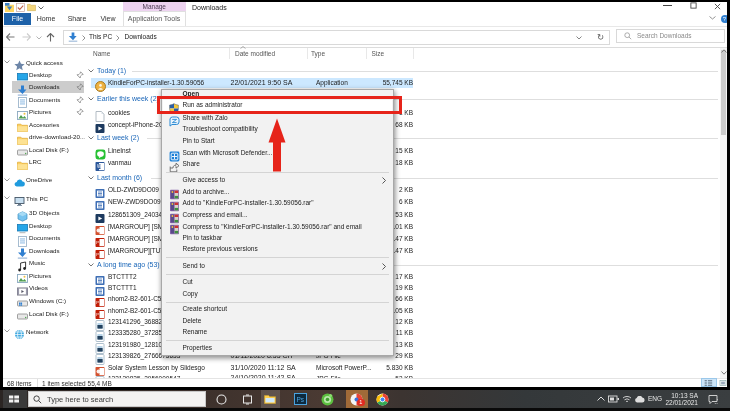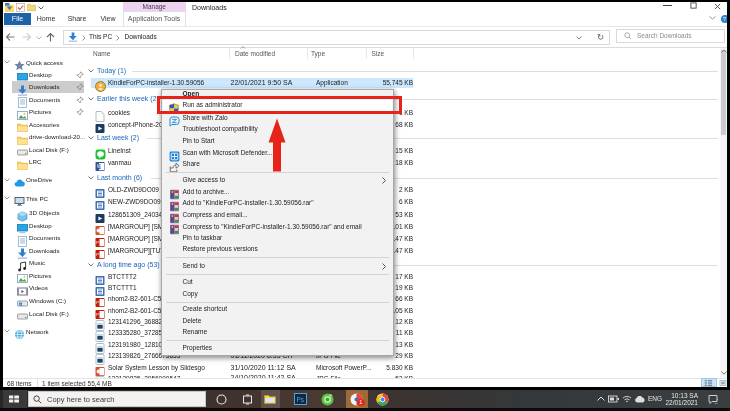--- a/index.html
+++ b/index.html
@@ -558,21 +558,21 @@
 <div style="position:absolute;left:0;top:408px;width:730px;height:3px;background:#0a0a0a;"></div>
 <div style="position:absolute;left:3px;top:389.5px;width:24px;height:18.5px;background:#3a3a3a;"></div>
 <svg style="position:absolute;left:9px;top:394px" width="10" height="10" viewBox="0 0 10 10">
     <path d="M0 1.5 h4.3 v3.1 H0 Z M0 5.4 h4.3 v3.1 H0 Z M5.3 1.5 h4.7 v3.1 H5.3 Z M5.3 5.4 h4.7 v3.1 H5.3 Z" fill="#f2f2f2"></path>
   </svg>
 <div style="position:absolute;left:28px;top:390.5px;width:178px;height:16.5px;background:#f3f2f1;border:1px solid #c8c8c8;"></div>
 <svg style="position:absolute;left:33px;top:394.5px" width="9" height="9" viewBox="0 0 9 9">
     <circle cx="3.6" cy="3.6" r="2.7" fill="none" stroke="#333" stroke-width="0.9"></circle>
     <path d="M5.6 5.6 L8.2 8.2" stroke="#333" stroke-width="0.9"></path>
   </svg>
-<div style="position:absolute;left:47px;top:394.5px;font-size:7.5px;line-height:9px;color:#3a3a3a;">Copy here to search</div>
+<div style="position:absolute;left:47px;top:394.5px;font-size:7.5px;line-height:9px;color:#3a3a3a;">Type here to search</div>
 <svg style="position:absolute;left:216px;top:393.5px" width="11" height="11" viewBox="0 0 11 11">
     <circle cx="5.5" cy="5.5" r="4.5" fill="none" stroke="#e8e8e8" stroke-width="1.1"></circle>
   </svg>
 <svg style="position:absolute;left:241.5px;top:393.5px" width="11" height="11" viewBox="0 0 11 11">
     <rect x="1.5" y="2" width="8" height="7" fill="none" stroke="#e8e8e8" stroke-width="1"></rect>
     <rect x="4" y="0.5" width="3" height="1" fill="#e8e8e8"></rect>
     <rect x="4" y="9.5" width="3" height="1" fill="#e8e8e8"></rect>
   </svg>
 <div style="position:absolute;left:261px;top:389.5px;width:19px;height:18.5px;background:rgba(255,255,255,0.14);"></div>
 <svg style="position:absolute;left:264px;top:393.5px" width="12" height="11" viewBox="0 0 12 11">

